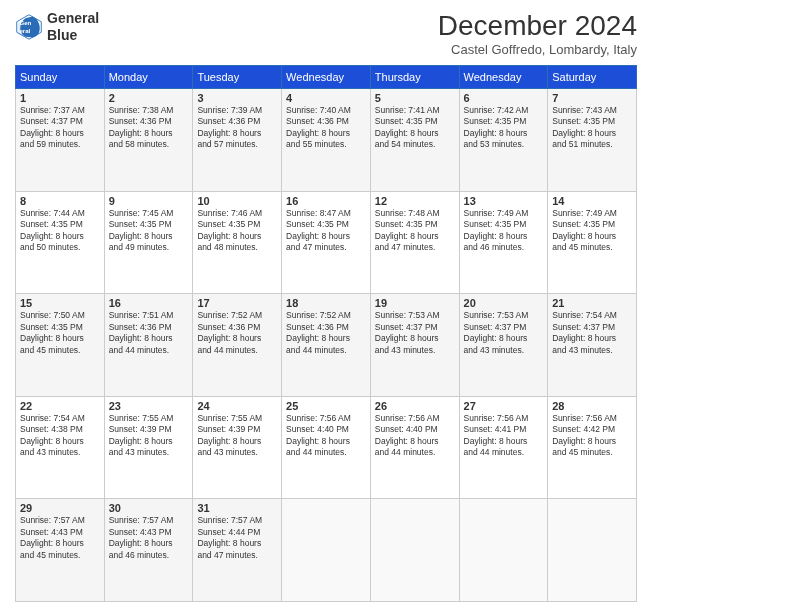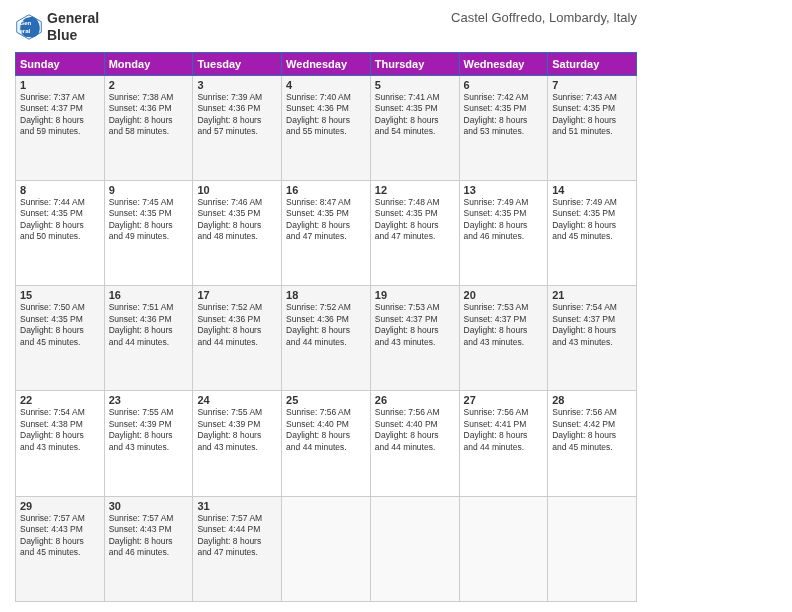--- a/index.html
+++ b/index.html
@@ -50,24 +50,24 @@
       font-size: 13px;
       color: #555;
     }
     .calendar-table {
       width: 100%;
       border-collapse: collapse;
       flex: 1;
       font-size: 9.5px;
     }
     .calendar-table thead tr th {
-      background-color: #a21caf;
+      background-color: #1d4ed8;
       color: #fff;
       font-size: 11px;
-      font-weight: bold;
+      font-weight: normal;
       padding: 5px 4px;
       text-align: left;
       border: 1px solid #2a6cb5;
     }
     .calendar-table tbody tr td {
       border: 1px solid #ccc;
       padding: 3px 4px;
       vertical-align: top;
       width: calc(100% / 7);
       background: #fff;
@@ -106,20 +106,21 @@
         <polygon points="16,2 30,10 30,22 16,30 2,22 2,10" fill="none" stroke="#1a6bbf" stroke-width="1"></polygon>
         <text x="5" y="14" font-size="7" fill="white" font-weight="bold">Gen</text>
         <text x="5" y="23" font-size="7" fill="white" font-weight="bold">eral</text>
       </svg>
       <div class="logo-text">
         <div>General</div>
         <div>Blue</div>
       </div>
     </div>
     <div class="title-block">
+      <div class="main-title">December 2024</div>
       <div class="subtitle">Castel Goffredo, Lombardy, Italy</div>
     </div>
   </div>
 
   <table class="calendar-table">
     <thead>
       <tr>
       <th>Sunday</th>
           <th>Monday</th>
           <th>Tuesday</th>

